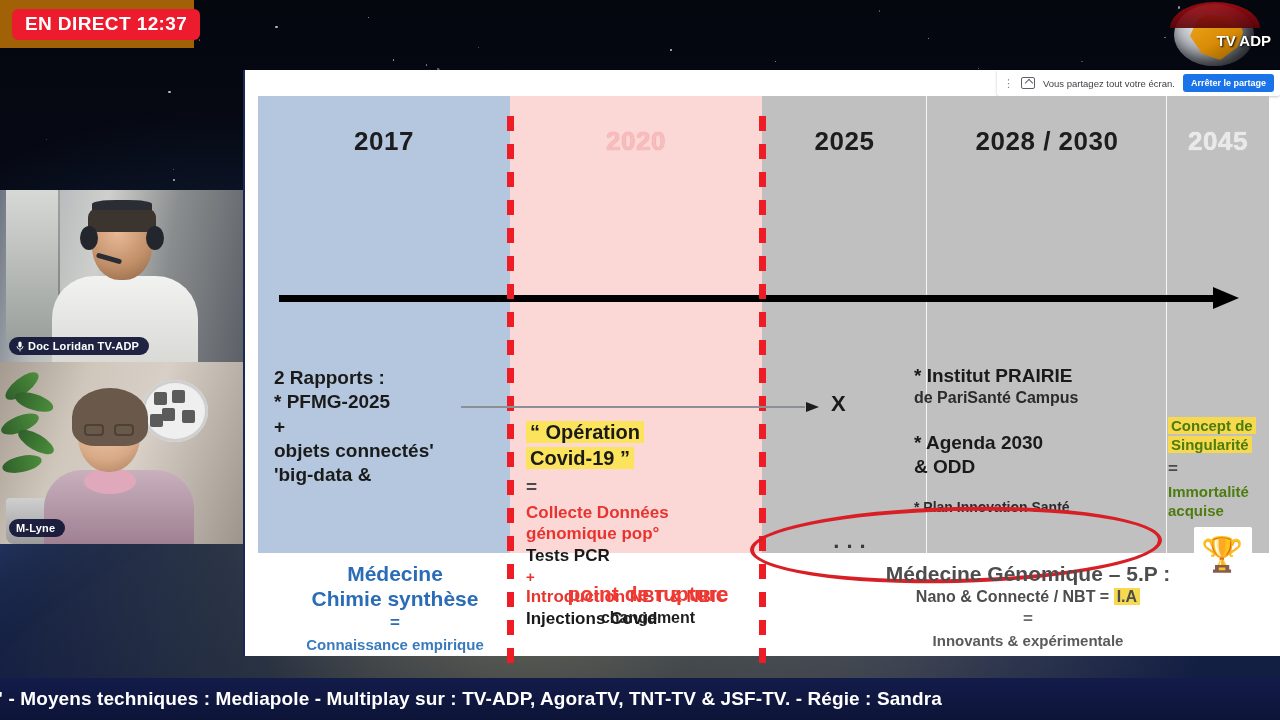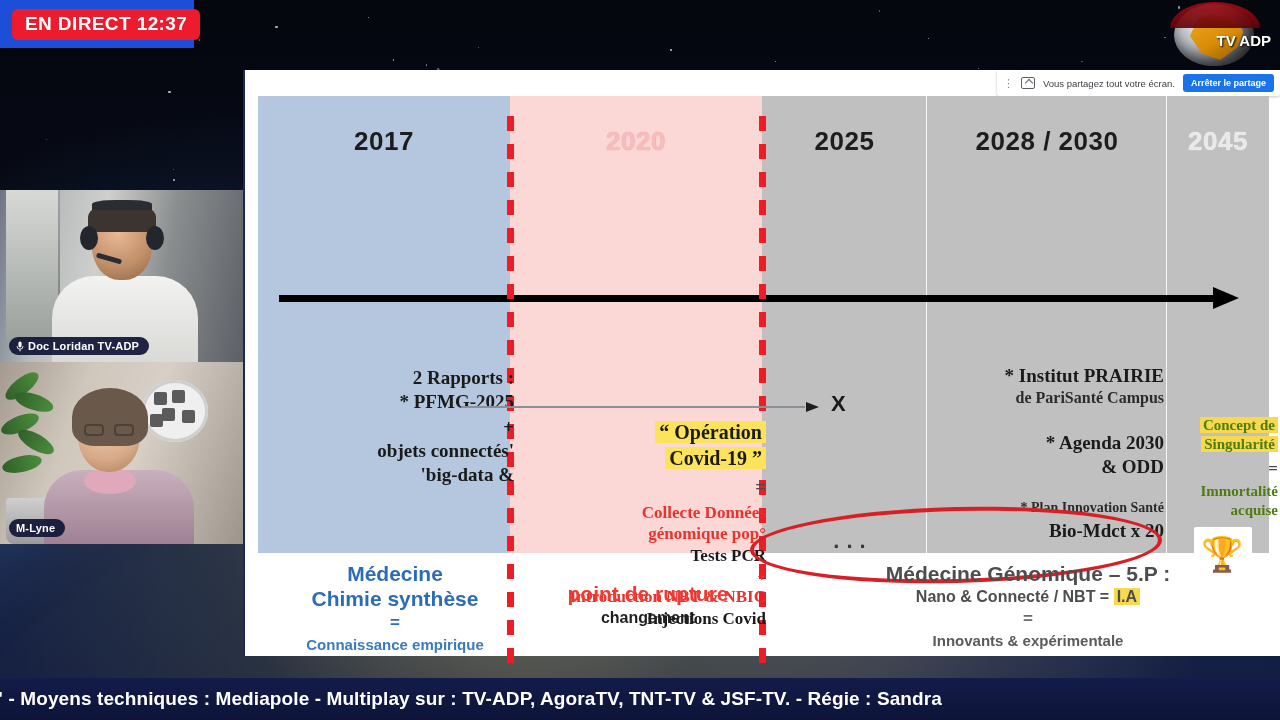--- a/index.html
+++ b/index.html
@@ -36,21 +36,21 @@
   }
   #bg .stars { position:absolute; inset:0; }
   #bg .stars i {
     position:absolute; width:2px; height:2px; border-radius:50%;
     background:#cfe0ff; opacity:.75;
   }
 
   
   #live-wrap {
     position:absolute; left:0; top:0; width:194px; height:48px;
-    background:#1d4ed8;
+    background:#a16207;
   }
   #live-badge {
     position:absolute; left:12px; top:9px;
     background:#ec1c2e; color:#fff;
     font-weight:bold; font-size:19px; letter-spacing:.4px;
     padding:4px 13px 5px 13px; border-radius:6px;
     white-space:nowrap;
   }
 
   
@@ -262,21 +262,21 @@
     border-left:26px solid #000;
   }
 
   
   .dash-line { position:absolute; top:20px; width:7px; height:540px; }
   .dash-line i {
     position:absolute; left:0; width:7px; height:15px; background:#ee1c25;
   }
 
   
-  .content { position:absolute; text-align:right; line-height:1.28;font-family:Liberation Serif, serif; }
+  .content { position:absolute; text-align:left; line-height:1.28; }
 
   .blk-2015 { left:16px; top:270px; width:240px; font-size:19px; font-weight:bold; color:#1a1a1a; }
   .blk-2020 { left:268px; top:324px; width:240px; }
   .blk-2028 { left:656px; top:268px; width:250px; }
   .blk-2045 { left:910px; top:320px; width:110px; }
 
   .hl { background:#fbe35c; padding:0 4px; }
   .hl-sm { background:#f6d94e; padding:0 3px; }
 
   .op-title { font-size:20px; font-weight:bold; color:#1a1a1a; }
@@ -637,21 +637,20 @@
     <div id="dots">...</div>
 
     <div class="content blk-2028">
       <div class="big-b">* Institut PRAIRIE</div>
       <div class="med-b">de PariSanté Campus</div>
       <div style="height:22px"></div>
       <div class="big-b">* Agenda 2030</div>
       <div class="big-b">&amp; ODD</div>
       <div style="height:20px"></div>
       <div class="sm-b">* Plan Innovation Santé</div>
-      <div class="big-b" style="margin-top:2px">Bio-Mdct  x 20</div>
     </div>
 
     <div id="ellipse"></div>
 
     <div class="content blk-2045">
       <div class="conc">
         <span class="hl-sm">Concept de</span><br>
         <span class="hl-sm">Singularité</span>
       </div>
       <div class="eq" style="font-size:17px">=</div>

